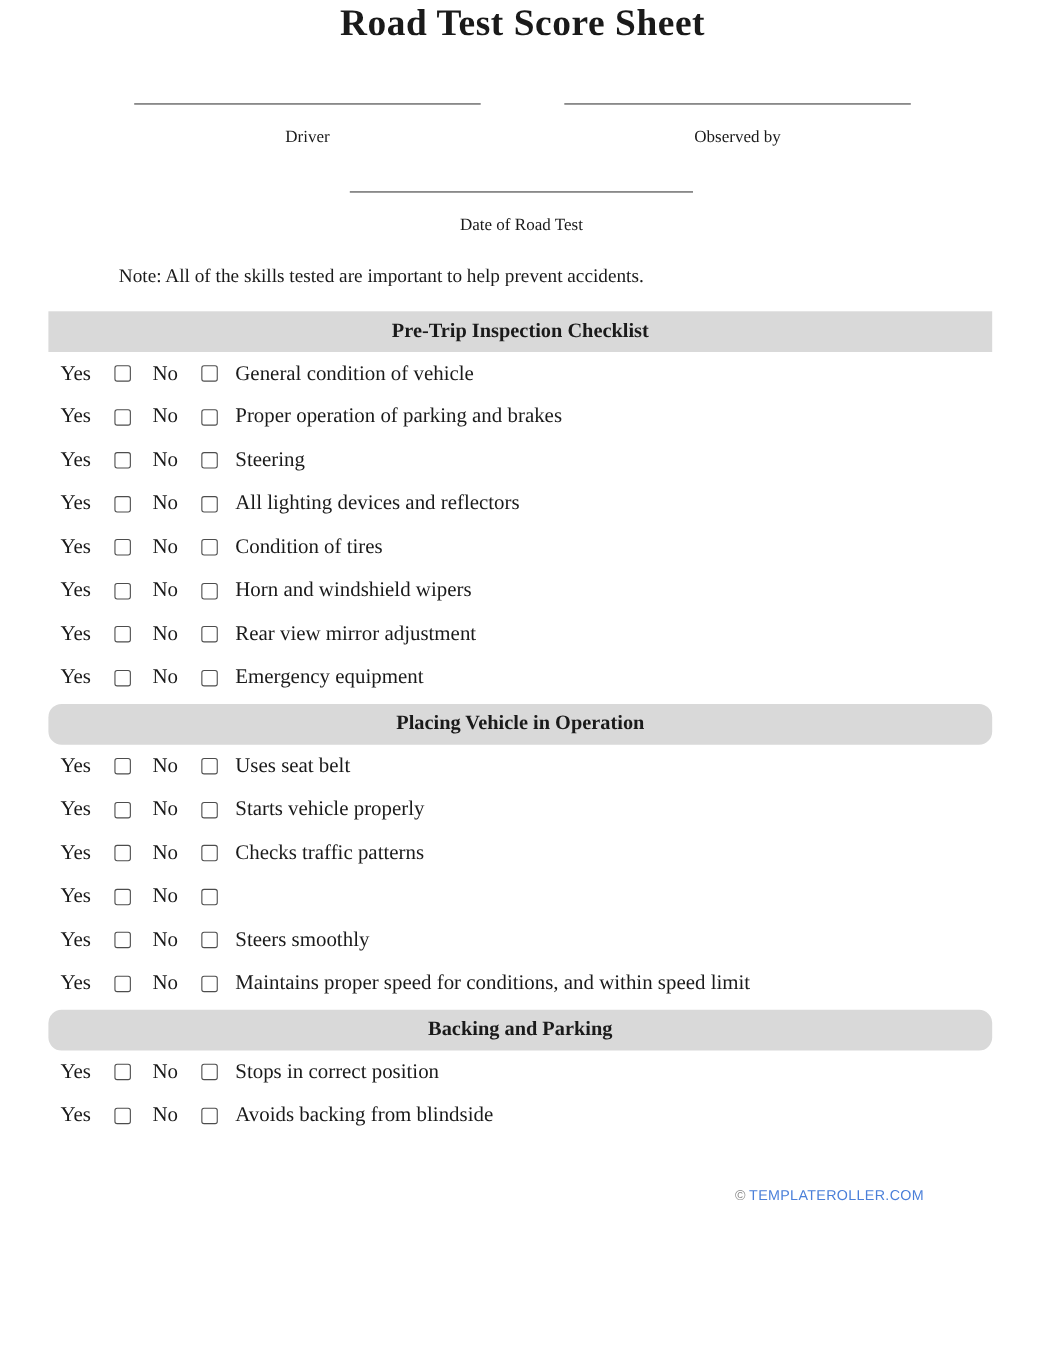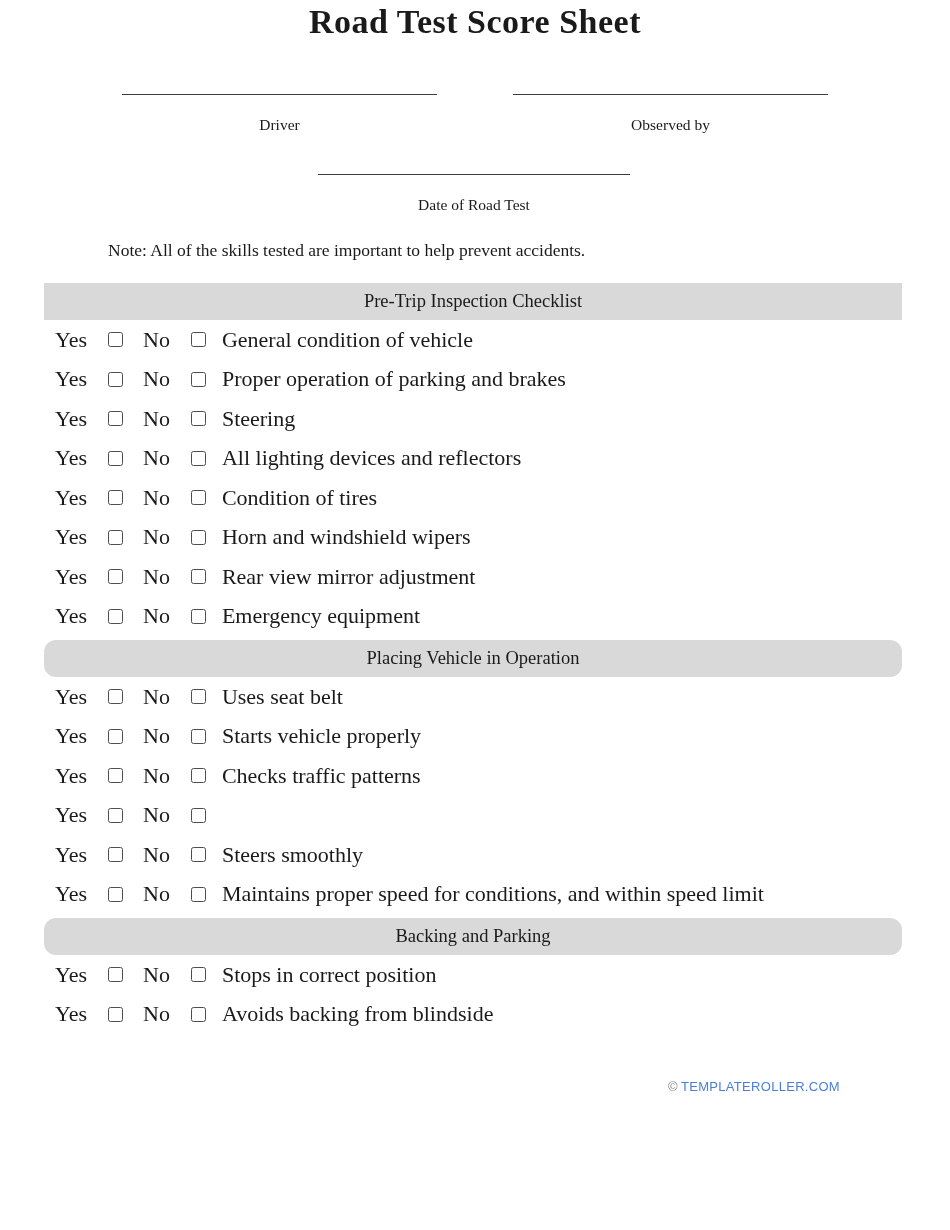--- a/index.html
+++ b/index.html
@@ -57,29 +57,29 @@
   .checklist{margin-top:22px;}
   .band{
     margin-left:44px;
     margin-right:48px;
     height:37px;
     background:var(--band-bg);
     display:flex;
     align-items:center;
     justify-content:center;
     font-size:18.5px;
-    font-weight:normal;
+    font-weight:bold;
   }
   .section + .section .band{margin-top:4px;border-radius:12px;}
   .check-row{
     height:39.5px;
     display:flex;
     align-items:center;
     padding-left:55px;
-    font-size:22px;
+    font-size:19px;
   }
   .yn-label{display:inline-block;}
   .yes-label{margin-right:21px;}
   .no-label{margin-right:21px;}
   .checkbox{
     width:15px;height:15px;
     border:1.5px solid var(--checkbox-border);
     border-radius:2.5px;
     background:#ffffff;
     display:inline-block;

